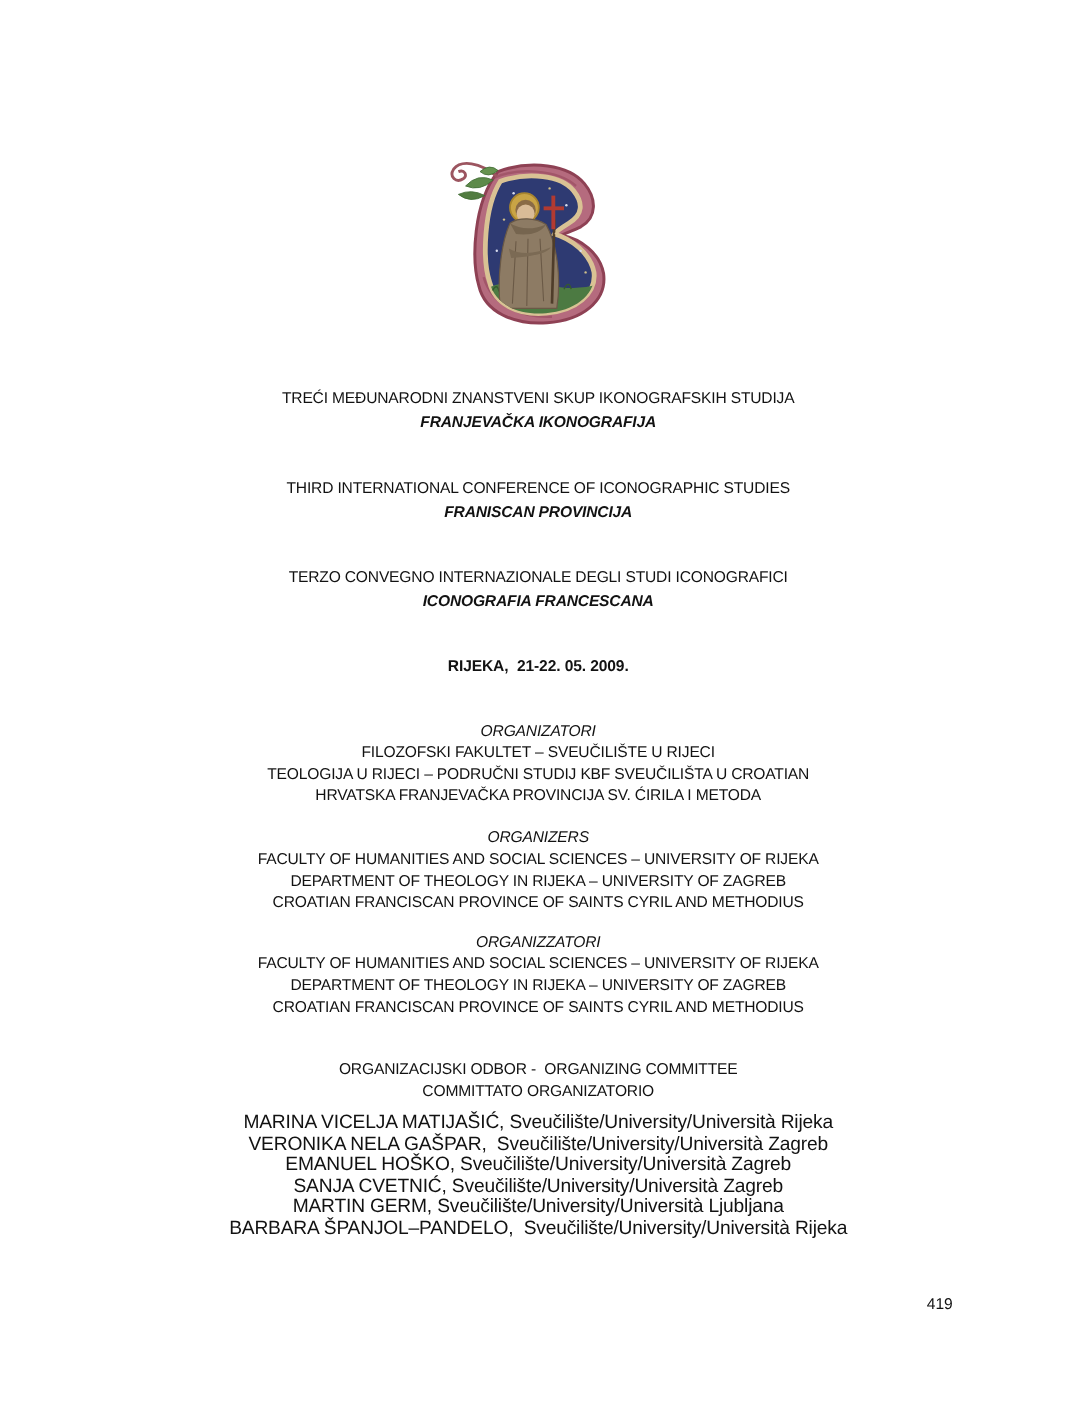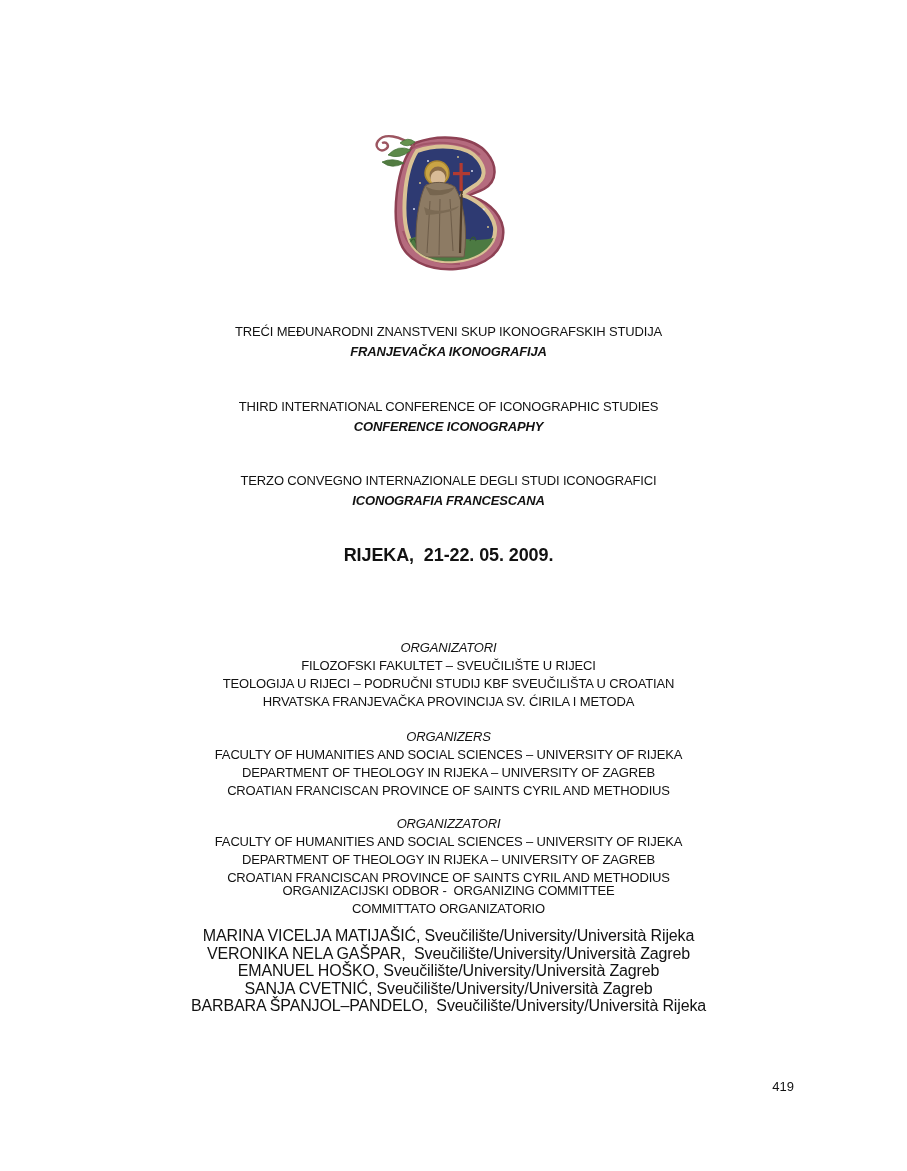--- a/index.html
+++ b/index.html
@@ -7,24 +7,24 @@
     position:relative;
     width:907px;height:1171px;
     background:#ffffff;
     font-family:"Liberation Sans", sans-serif;
     color:#121212;
     overflow:hidden;
   }
   .block{position:absolute;left:0;right:10px;text-align:center;}
   .line{white-space:pre;}
   .caps{font-size:13px;letter-spacing:-0.15px;line-height:20px;}
-  .org{font-size:13px;letter-spacing:-0.15px;line-height:18px;margin-top:39px;}
+  .org{font-size:13px;letter-spacing:-0.15px;line-height:18px;}
   .sub{font-weight:bold;font-style:italic;}
   .ital{font-style:italic;}
-  .date-line{font-size:18px;font-weight:bold;line-height:20px;letter-spacing:-0.1px;}
+  .date-line{font-size:13px;font-weight:bold;line-height:20px;letter-spacing:-0.1px;}
   .committee-h{font-size:13px;line-height:17.5px;letter-spacing:-0.15px;}
   .members{font-size:16px;line-height:17.5px;letter-spacing:-0.15px;}
   .initial-wrap{position:absolute;left:370px;top:131px;width:143px;height:142px;}
   .page-number{position:absolute;top:1078px;right:113px;font-size:13px;line-height:18px;text-align:right;}
 </style>
 </head>
 <body>
 
 <div class="page">
 
@@ -83,21 +83,21 @@
     </svg>
   </div>
 
   <div class="block caps" style="top:322px;">
     <div class="line">TREĆI MEĐUNARODNI ZNANSTVENI SKUP IKONOGRAFSKIH STUDIJA</div>
     <div class="line sub">FRANJEVAČKA IKONOGRAFIJA</div>
   </div>
 
   <div class="block caps" style="top:397px;">
     <div class="line">THIRD INTERNATIONAL CONFERENCE OF ICONOGRAPHIC STUDIES</div>
-    <div class="line sub">CONFERENCE ICONOGRAPHY</div>
+    <div class="line sub">FRANISCAN PROVINCIJA</div>
   </div>
 
   <div class="block caps" style="top:471px;">
     <div class="line">TERZO CONVEGNO INTERNAZIONALE DEGLI STUDI ICONOGRAFICI</div>
     <div class="line sub">ICONOGRAFIA FRANCESCANA</div>
   </div>
 
   <div class="block" style="top:545px;">
     <div class="line date-line">RIJEKA,  21-22. 05. 2009.</div>
   </div>
@@ -126,18 +126,19 @@
   <div class="block committee-h" style="top:882px;">
     <div class="line">ORGANIZACIJSKI ODBOR -  ORGANIZING COMMITTEE</div>
     <div class="line">COMMITTATO ORGANIZATORIO</div>
   </div>
 
   <div class="block members" style="top:927px;">
     <div class="line">MARINA VICELJA MATIJAŠIĆ, Sveučilište/University/Università Rijeka</div>
     <div class="line">VERONIKA NELA GAŠPAR,  Sveučilište/University/Università Zagreb</div>
     <div class="line">EMANUEL HOŠKO, Sveučilište/University/Università Zagreb</div>
     <div class="line">SANJA CVETNIĆ, Sveučilište/University/Università Zagreb</div>
+    <div class="line">MARTIN GERM, Sveučilište/University/Università Ljubljana</div>
     <div class="line">BARBARA ŠPANJOL–PANDELO,  Sveučilište/University/Università Rijeka</div>
   </div>
 
   <div class="page-number line">419</div>
 
 </div>
 
 </body></html>

